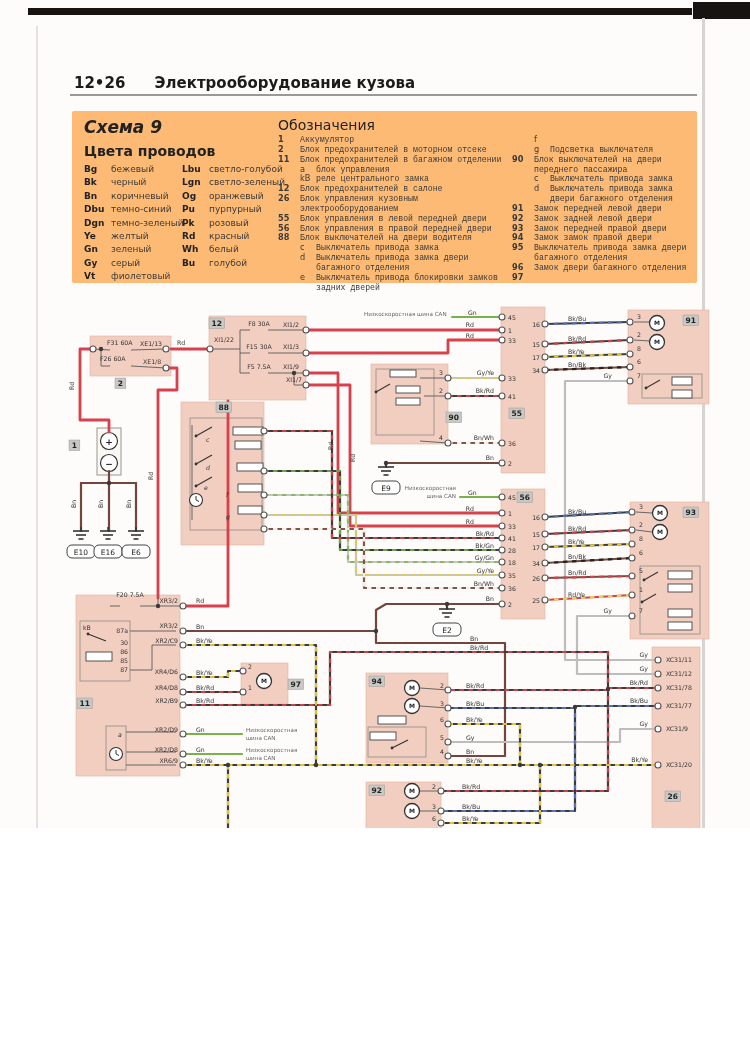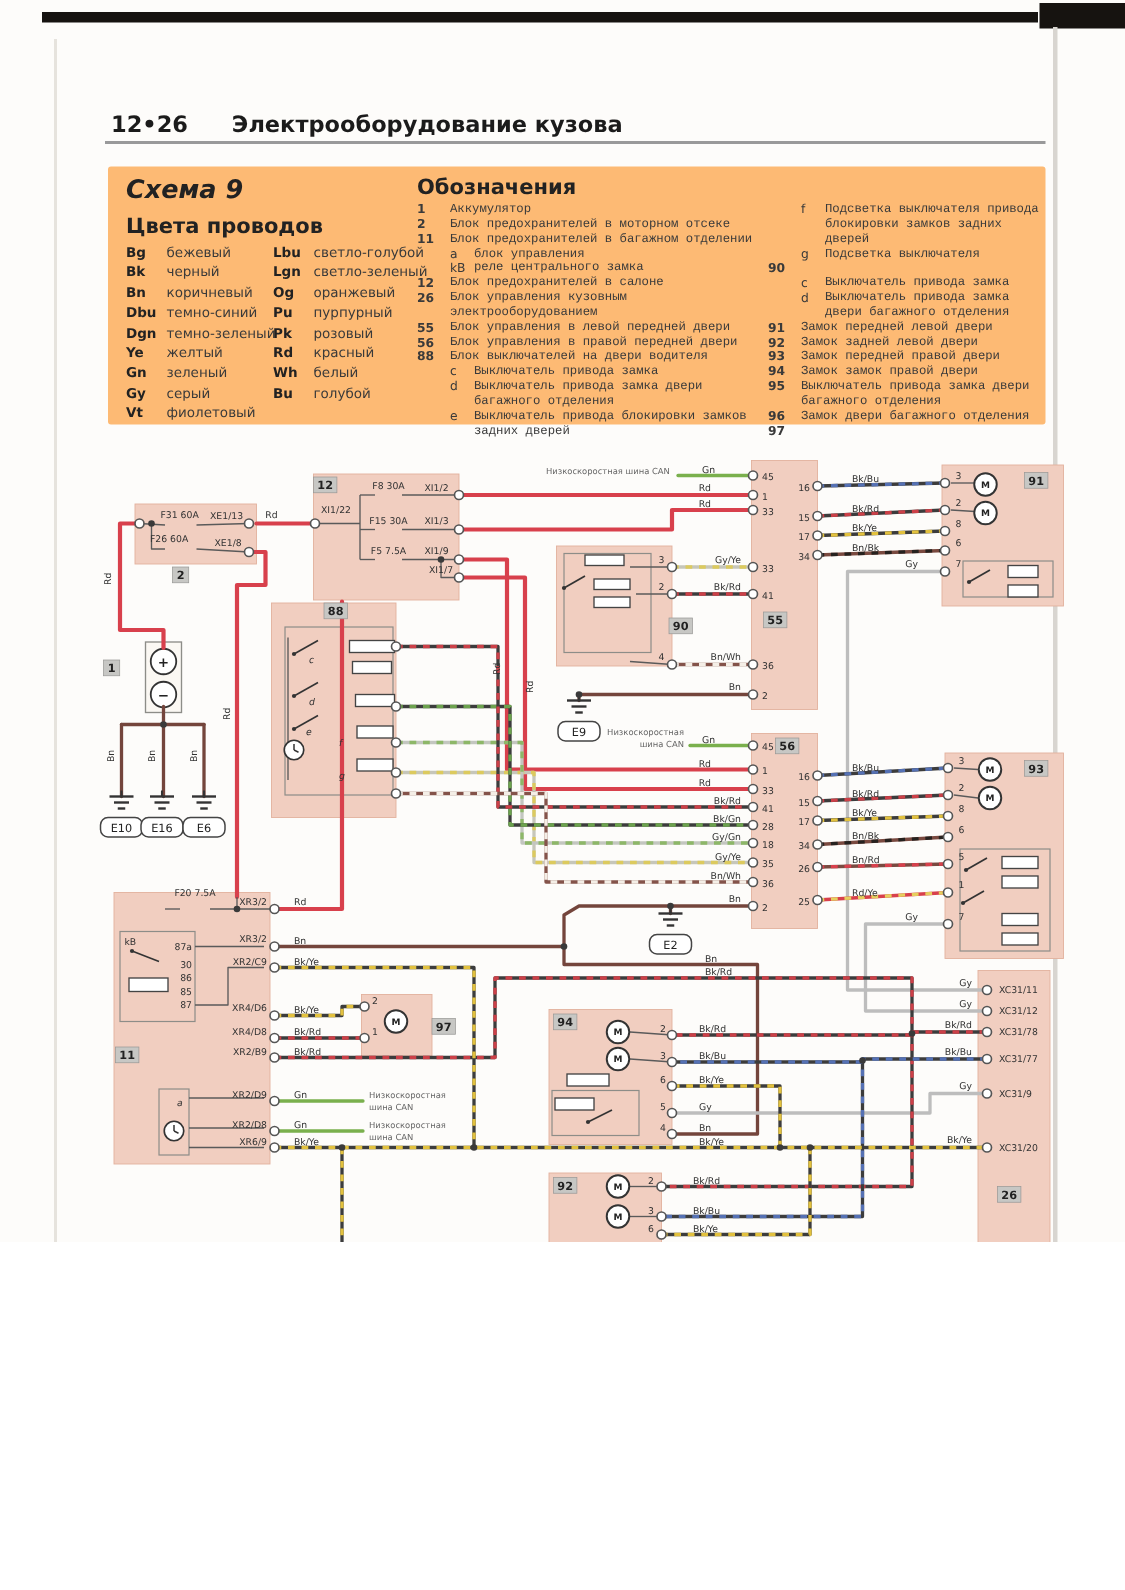--- a/index.html
+++ b/index.html
@@ -14,21 +14,21 @@
   .edge-l{position:absolute;left:36px;top:26px;width:2px;height:1000px;background:#e6e3dd;}
   .hdr{position:absolute;left:74px;top:74px;font-weight:bold;font-size:15px;color:#1b1b1b;}
   .hdr .num{margin-right:24px;}
   .rule{position:absolute;left:70px;top:94px;width:627px;height:2px;background:#99999a;}
   .legend{position:absolute;left:72px;top:111px;width:625px;height:172px;background:#fdba74;border-radius:2px;}
   .scheme{position:absolute;left:12px;top:6px;font-size:17px;font-weight:bold;font-style:italic;color:#222;}
   .wcTitle{position:absolute;left:12px;top:32px;font-size:14px;font-weight:bold;color:#222;}
   .wcol{position:absolute;top:52px;font-size:9px;color:#3a3a3a;line-height:13.4px;white-space:nowrap;}
   .wcol .code{display:inline-block;width:27px;font-weight:bold;color:#222;}
   #wc1{left:12px;} #wc2{left:110px;}
-  .desTitle{position:absolute;left:206px;top:6px;font-size:14px;font-weight:bold;color:#222;}
+  .desTitle{position:absolute;left:206px;top:6px;font-size:14px;font-weight:normal;color:#222;}
   .dcol{position:absolute;font-size:8.2px;line-height:1.2;color:#3a3a3a;}
   #dc1{left:206px;top:24px;width:230px;}
   #dc2{left:440px;top:24px;width:184px;}
   .drow{display:flex;}
   .dnum{width:22px;flex:none;font-weight:bold;}
   .drow.sub{padding-left:22px;}
   .drow.sub .dnum{width:16px;font-weight:normal;}
   .dtxt{flex:1;font-family:Liberation Mono, monospace;}
   .diagTitle{position:absolute;left:72px;top:288px;font-size:16px;font-weight:bold;font-style:italic;color:#1b1b1b;}
   #diag{position:absolute;left:0;top:0;pointer-events:none;}
@@ -126,28 +126,28 @@
           <span class="dtxt">Выключатель привода замка двери багажного отделения</span>
         </div>
         <div class="drow sub">
           <span class="dnum">e</span>
           <span class="dtxt">Выключатель привода блокировки замков задних дверей</span>
         </div>
       </div>
     <div class="dcol" id="dc2">
         <div class="drow sub">
           <span class="dnum">f</span>
-          <span class="dtxt">Подсветка выключателя привода блокировки замков задних дверей</span>
         </div>
         <div class="drow sub">
           <span class="dnum">g</span>
           <span class="dtxt">Подсветка выключателя</span>
         </div>
         <div class="drow">
           <span class="dnum">90</span>
+          <span class="dtxt">Блок выключателей на двери переднего пассажира</span>
         </div>
         <div class="drow sub">
           <span class="dnum">c</span>
           <span class="dtxt">Выключатель привода замка</span>
         </div>
         <div class="drow sub">
           <span class="dnum">d</span>
           <span class="dtxt">Выключатель привода замка двери багажного отделения</span>
         </div>
         <div class="drow">

